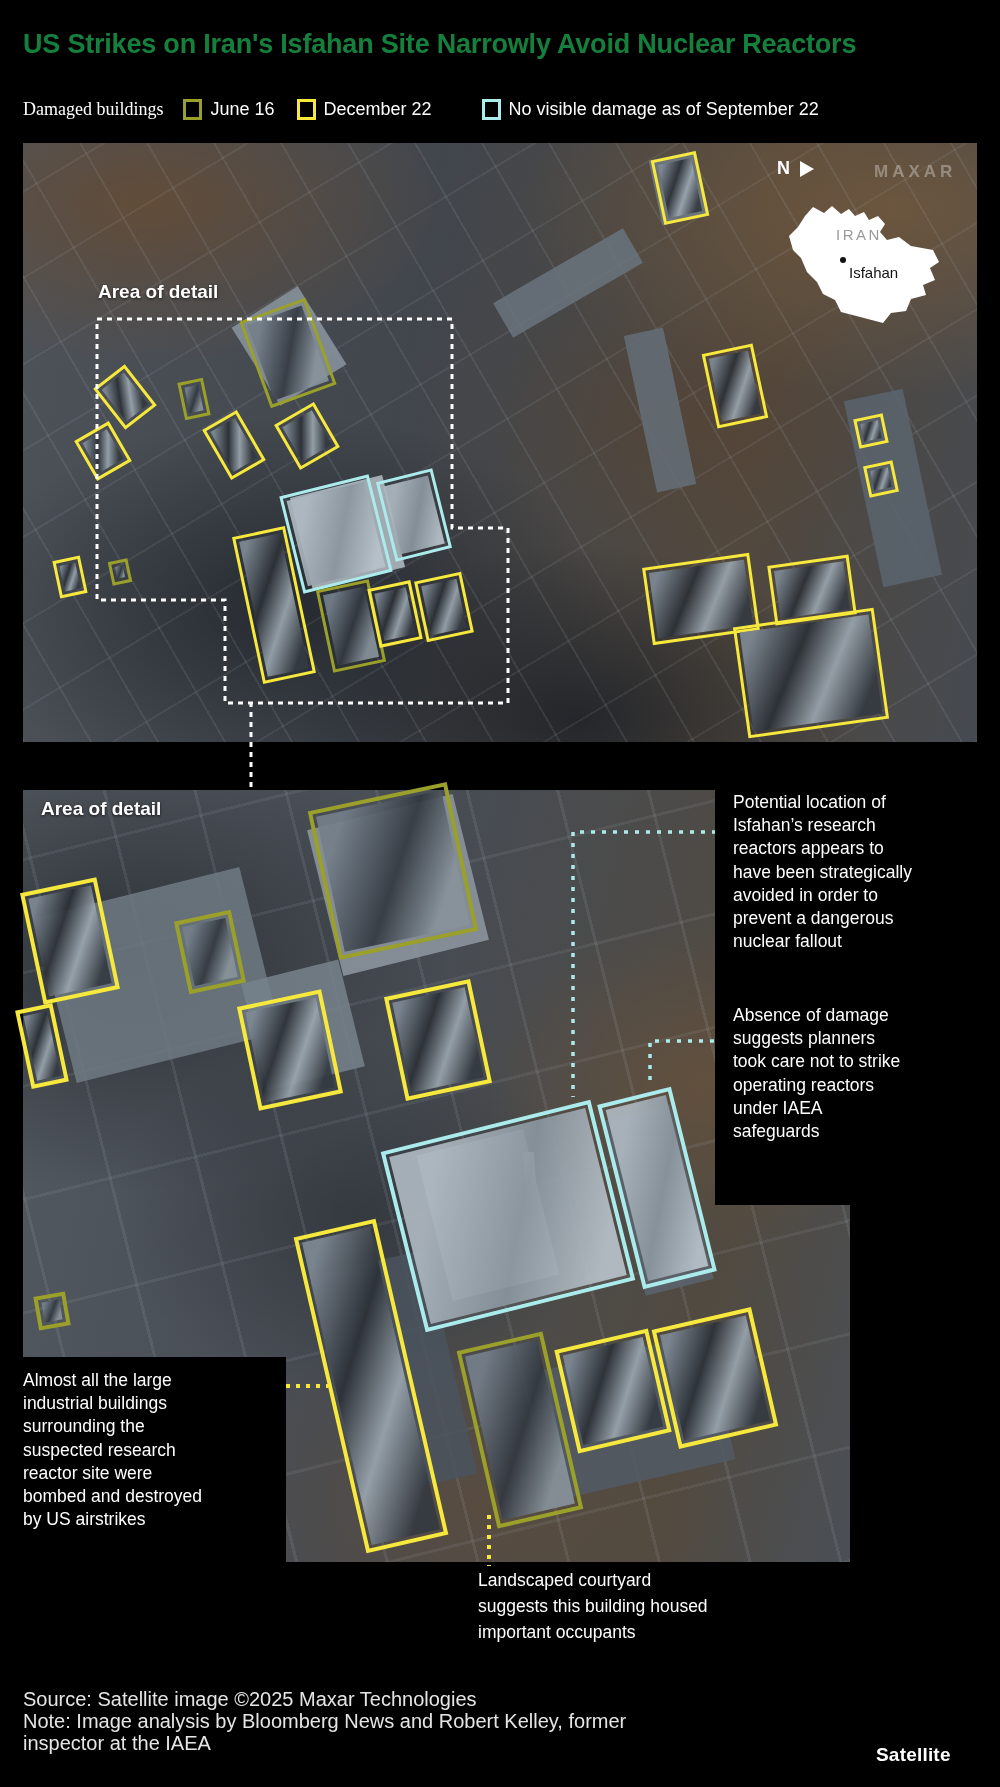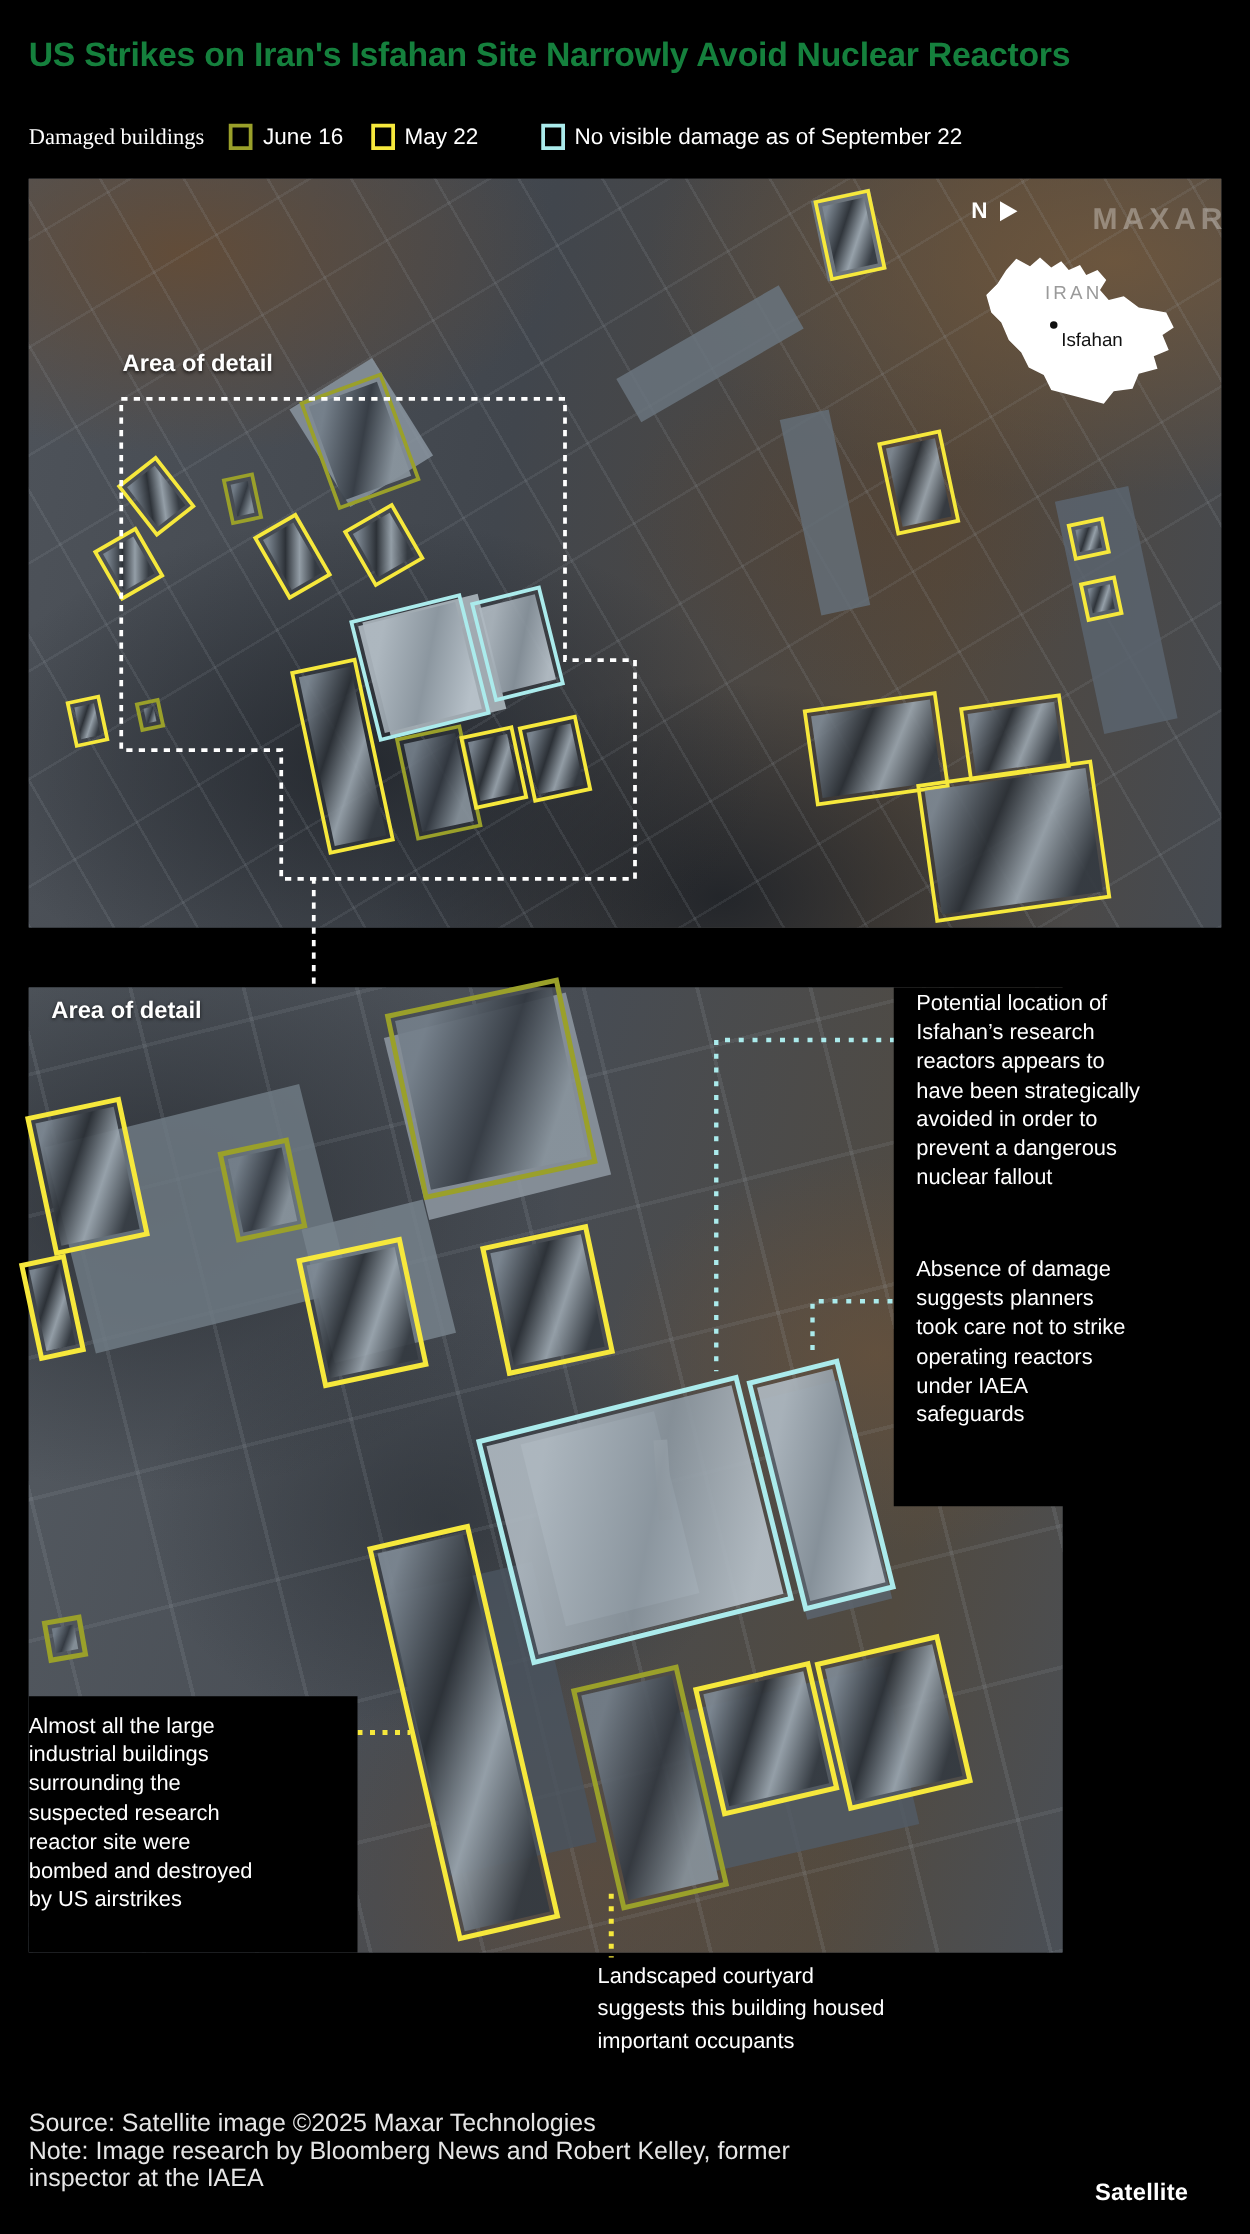--- a/index.html
+++ b/index.html
@@ -52,21 +52,21 @@
   #t1{left:733px;top:791px;width:240px;}
   #t2{left:733px;top:1004px;width:240px;}
   #t3{left:23px;top:1369px;width:250px;}
   #t4{left:478px;top:1567px;width:300px;line-height:26px;}
   .area-label{font-size:19px;font-weight:bold;color:#fff;text-shadow:0 1px 3px rgba(0,0,0,.7);}
   #label1{left:98px;top:281px;}
   #label2{left:41px;top:798px;}
   #compass{left:777px;top:158px;font-size:18px;font-weight:bold;color:#fff;display:flex;align-items:center;}
   #compass .tri{width:0;height:0;border-top:8px solid transparent;border-bottom:8px solid transparent;
     border-left:14px solid #fff;margin-left:10px;}
-  #maxar{left:874px;top:162px;font-size:24px;font-weight:bold;letter-spacing:4px;
+  #maxar{left:874px;top:162px;font-size:17px;font-weight:bold;letter-spacing:4px;
     color:rgba(255,255,255,.32);}
   
   #iran-map{left:780px;top:200px;width:170px;height:130px;}
   #iran-label{left:836px;top:226px;font-size:15px;letter-spacing:2.5px;color:#9a9a9a;}
   #iran-dot{left:840px;top:257px;width:6px;height:6px;border-radius:50%;background:#111;}
   #isfahan-label{left:849px;top:264px;font-size:15px;color:#111;}
   
   .footer{left:23px;font-size:20px;line-height:22px;color:#e5e5e5;white-space:pre-line;}
   #src{top:1688px;}
   #note{top:1710px;}
@@ -83,21 +83,21 @@
   <div class="abs" id="title">US Strikes on Iran's Isfahan Site Narrowly Avoid Nuclear Reactors</div>
 
   <div class="abs" id="legend">
     <span class="lead">Damaged buildings</span>
     <span class="leg-item">
       <span class="sq" style="border-color: rgb(154, 160, 42);"></span>
       <span>June 16</span>
     </span>
     <span class="leg-item">
       <span class="sq" style="border-color: rgb(246, 232, 60);"></span>
-      <span>May 22</span>
+      <span>December 22</span>
     </span>
     <span class="leg-item spaced">
       <span class="sq" style="border-color: rgb(171, 235, 236);"></span>
       <span>No visible damage as of September 22</span>
     </span>
   </div>
 
   <div class="fig" id="fig1">
     <div class="bldg" style="left:227px;top:157px;width:78px;height:92px;background:#8a95a0;transform:rotate(-32deg);"></div>
     <div class="bldg" style="left:277px;top:342px;width:95px;height:95px;background:#b4bec6;transform:rotate(-14deg);"></div>
@@ -200,17 +200,17 @@
 surrounding the
 suspected research
 reactor site were
 bombed and destroyed
 by US airstrikes</div>
   <div class="abs ann" id="t4">Landscaped courtyard
 suggests this building housed
 important occupants</div>
 
   <div class="abs footer" id="src">Source: Satellite image ©2025 Maxar Technologies</div>
-  <div class="abs footer" id="note">Note: Image research by Bloomberg News and Robert Kelley, former
+  <div class="abs footer" id="note">Note: Image analysis by Bloomberg News and Robert Kelley, former
 inspector at the IAEA</div>
   <div class="abs" id="blogo">Satellite</div>
 
 </div>
 
 </body></html>

